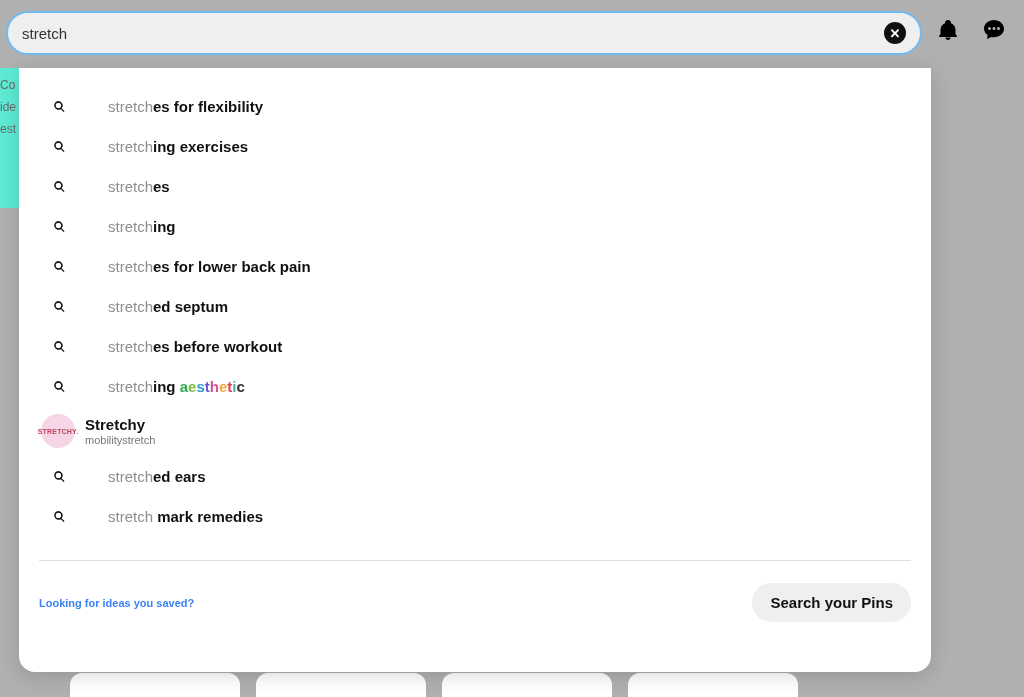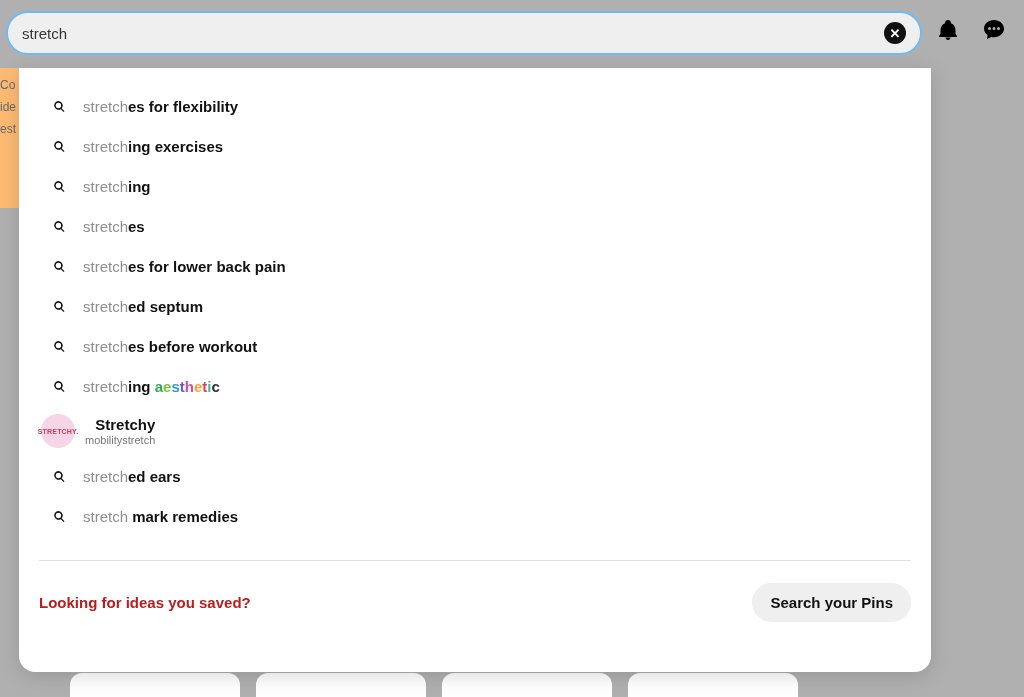--- a/index.html
+++ b/index.html
@@ -2,21 +2,21 @@
 <html><head>
 <meta charset="utf-8">
 <style>
   * { box-sizing: border-box; margin: 0; padding: 0; }
   html, body { width: 1024px; height: 697px; overflow: hidden; font-family: -apple-system, BlinkMacSystemFont, "Segoe UI", Helvetica, Arial, sans-serif; background: #fff; }
   .background {
     position: absolute; inset: 0; background: #b0b0b0;
   }
   .bg-strip {
     position: absolute; top: 68px; left: 0; width: 19px; height: 140px;
-    background: #fdba74; color:#6a6a6a; font-size:12px; padding-top:10px;
+    background: #5eead4; color:#6a6a6a; font-size:12px; padding-top:10px;
   }
   .bg-text { margin-left:0; }
   .search-wrap {
     position: absolute; top: 11px; left: 6px; width: 916px; height: 44px;
     background: #efefef; border: 2px solid #6fbaf3; border-radius: 24px;
     display: flex; align-items: center; padding: 0 14px;
     z-index: 20;
   }
   .search-input {
     flex: 1; height: 100%; border: none; background: transparent; outline: none;
@@ -32,49 +32,49 @@
     z-index: 20;
   }
   .dropdown {
     position: absolute; top: 68px; left: 19px; width: 912px; height: 604px;
     background: #fff; border-radius: 0 0 16px 16px;
     box-shadow: 0 4px 20px rgba(0,0,0,0.15);
     z-index: 15; padding-top: 18px;
   }
   .sugg-list { padding: 0 0 0 0; }
   .sugg {
-    display: flex; align-items: center; height: 40px; padding-left: 28px; cursor: pointer;
+    display: flex; align-items: center; height: 40px; padding-left: 28px; cursor: pointer; gap: 25px;
   }
   .sugg-icon { width: 24px; display:flex; justify-content:center; }
   .sugg-icon svg { fill: #111; }
   .sugg-text { margin-left: 12px; font-size: 15px; color: #111; font-weight:600;}
   .sugg-text .pre { color: #8e8e8e; font-weight:400;}
   .aesthetic { display:inline; }
   .aesthetic .c1{color:#32a852;} .aesthetic .c2{color:#7cc142;}
   .aesthetic .c3{color:#2d97d6;} .aesthetic .c4{color:#6a5acd;}
   .aesthetic .c5{color:#d64f9b;} .aesthetic .c6{color:#f0a83e;}
   .aesthetic .c7{color:#e23b5b;} .aesthetic .c8{color:#4bb3a0;}
   .aesthetic .c9{color:#333333;}
 
-  .profile-row { display:flex; align-items:center; padding-left:22px; height:50px; cursor:pointer;text-align:right;}
+  .profile-row { display:flex; align-items:center; padding-left:22px; height:50px; cursor:pointer;}
   .avatar {
     width: 34px; height:34px; border-radius:50%; background:#f6d6e6;
     display:flex; align-items:center; justify-content:center;
     font-size:7px; color:#c0405e; font-weight:bold; letter-spacing:0.2px;
   }
   .profile-text { margin-left:10px; }
   .profile-name { font-size:15px; font-weight:600; color:#111;}
   .profile-handle { font-size:11px; color:#767676; margin-top:1px;}
 
   .divider { height:1px; background:#e0e0e0; margin: 24px 20px 0 20px; }
   .footer-row {
     display:flex; align-items:center; justify-content:space-between;
     padding: 22px 20px 0 20px;
   }
-  .footer-label { font-size:15px; font-weight:600; color:#b91c1c;}
+  .footer-label { font-size:11px; font-weight:600; color:#3b82f6;}
   .pill-btn {
     background:#efefef; border:none; border-radius:22px; padding:11px 18px;
     font-size:15px; font-weight:600; color:#111; cursor:pointer;text-align:center;
   }
 
   .bottom-cards { position:absolute; bottom:0; left:0; right:0; height:24px; display:flex; }
   .bcard { background:#fff; margin-right:16px; border-radius:12px 12px 0 0;}
 </style>
 </head>
 <body>
@@ -129,29 +129,29 @@
           </svg>
         </span>
         <span class="sugg-text"><span class="pre">stretch</span><span>ing exercises</span></span>
       </div>
       <div class="sugg">
         <span class="sugg-icon">
           <svg width="13" height="13" viewBox="0 0 24 24">
             <path d="M10 2a8 8 0 015.9 13.3l5.4 5.4-1.6 1.6-5.4-5.4A8 8 0 1110 2zm0 3a5 5 0 100 10 5 5 0 000-10z"></path>
           </svg>
         </span>
+        <span class="sugg-text"><span class="pre">stretch</span><span>es</span></span>
+      </div>
+      <div class="sugg">
+        <span class="sugg-icon">
+          <svg width="13" height="13" viewBox="0 0 24 24">
+            <path d="M10 2a8 8 0 015.9 13.3l5.4 5.4-1.6 1.6-5.4-5.4A8 8 0 1110 2zm0 3a5 5 0 100 10 5 5 0 000-10z"></path>
+          </svg>
+        </span>
         <span class="sugg-text"><span class="pre">stretch</span><span>ing</span></span>
-      </div>
-      <div class="sugg">
-        <span class="sugg-icon">
-          <svg width="13" height="13" viewBox="0 0 24 24">
-            <path d="M10 2a8 8 0 015.9 13.3l5.4 5.4-1.6 1.6-5.4-5.4A8 8 0 1110 2zm0 3a5 5 0 100 10 5 5 0 000-10z"></path>
-          </svg>
-        </span>
-        <span class="sugg-text"><span class="pre">stretch</span><span>es</span></span>
       </div>
       <div class="sugg">
         <span class="sugg-icon">
           <svg width="13" height="13" viewBox="0 0 24 24">
             <path d="M10 2a8 8 0 015.9 13.3l5.4 5.4-1.6 1.6-5.4-5.4A8 8 0 1110 2zm0 3a5 5 0 100 10 5 5 0 000-10z"></path>
           </svg>
         </span>
         <span class="sugg-text"><span class="pre">stretch</span><span>es for lower back pain</span></span>
       </div>
       <div class="sugg">

